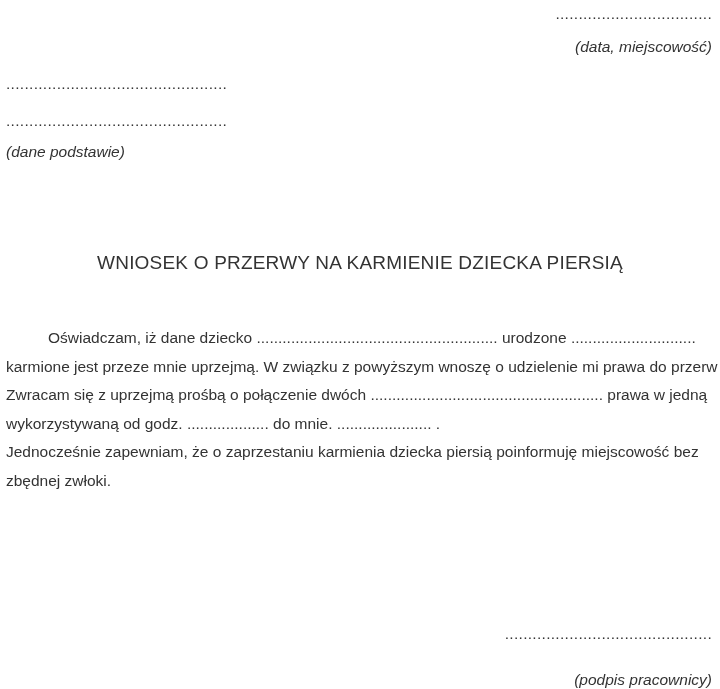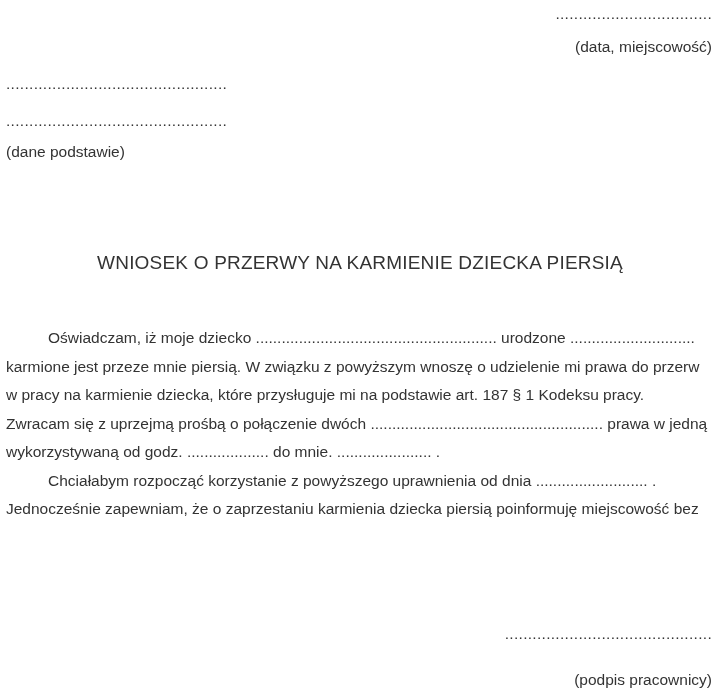--- a/index.html
+++ b/index.html
@@ -17,20 +17,21 @@
     color: #333333;
     overflow: hidden;
   }
   .abs { position: absolute; }
   .dotted {
     white-space: nowrap;
     letter-spacing: 0.3px;
   }
   .label-line {
     white-space: nowrap;
+    font-style: italic;
   }
   .doc-title {
     left: 0;
     right: 0;
     top: 252px;
     text-align: center;
     font-size: 19px;
     letter-spacing: 0.2px;
     white-space: nowrap;
   }
@@ -85,27 +86,26 @@
 
   <div class="abs employee-block">
     <span class="dotted employee-dots-1">................................................</span>
     <span class="dotted employee-dots-2">................................................</span>
     <div class="label-line employee-label">(dane podstawie)</div>
   </div>
 
   <div class="abs doc-title">WNIOSEK O PRZERWY NA KARMIENIE DZIECKA PIERSIĄ</div>
 
   <div class="abs body-block">
-    <div class="body-line indent">Oświadczam, iż moje dziecko ........................................................ urodzone .............................</div>
-    <div class="body-line">karmione jest przeze mnie piersią. W związku z powyższym wnoszę o udzielenie mi prawa do przerw</div>
-    <div class="body-line">w pracy na karmienie dziecka, które przysługuje mi na podstawie art. 187 § 1 Kodeksu pracy.</div>
+    <div class="body-line indent">Oświadczam, iż dane dziecko ........................................................ urodzone .............................</div>
+    <div class="body-line">karmione jest przeze mnie uprzejmą. W związku z powyższym wnoszę o udzielenie mi prawa do przerw</div>
     <div class="body-line">Zwracam się z uprzejmą prośbą o połączenie dwóch ...................................................... prawa w jedną</div>
     <div class="body-line">wykorzystywaną od godz. ................... do mnie. ...................... .</div>
-    <div class="body-line indent">Chciałabym rozpocząć korzystanie z powyższego uprawnienia od dnia .......................... .</div>
     <div class="body-line">Jednocześnie zapewniam, że o zaprzestaniu karmienia dziecka piersią poinformuję miejscowość bez</div>
+    <div class="body-line">zbędnej zwłoki.</div>
   </div>
 
   <div class="abs footer-signature">
     <div class="dotted">.............................................</div>
     <div class="label-line">(podpis pracownicy)</div>
   </div>
 
 </div>
 
 </body></html>

